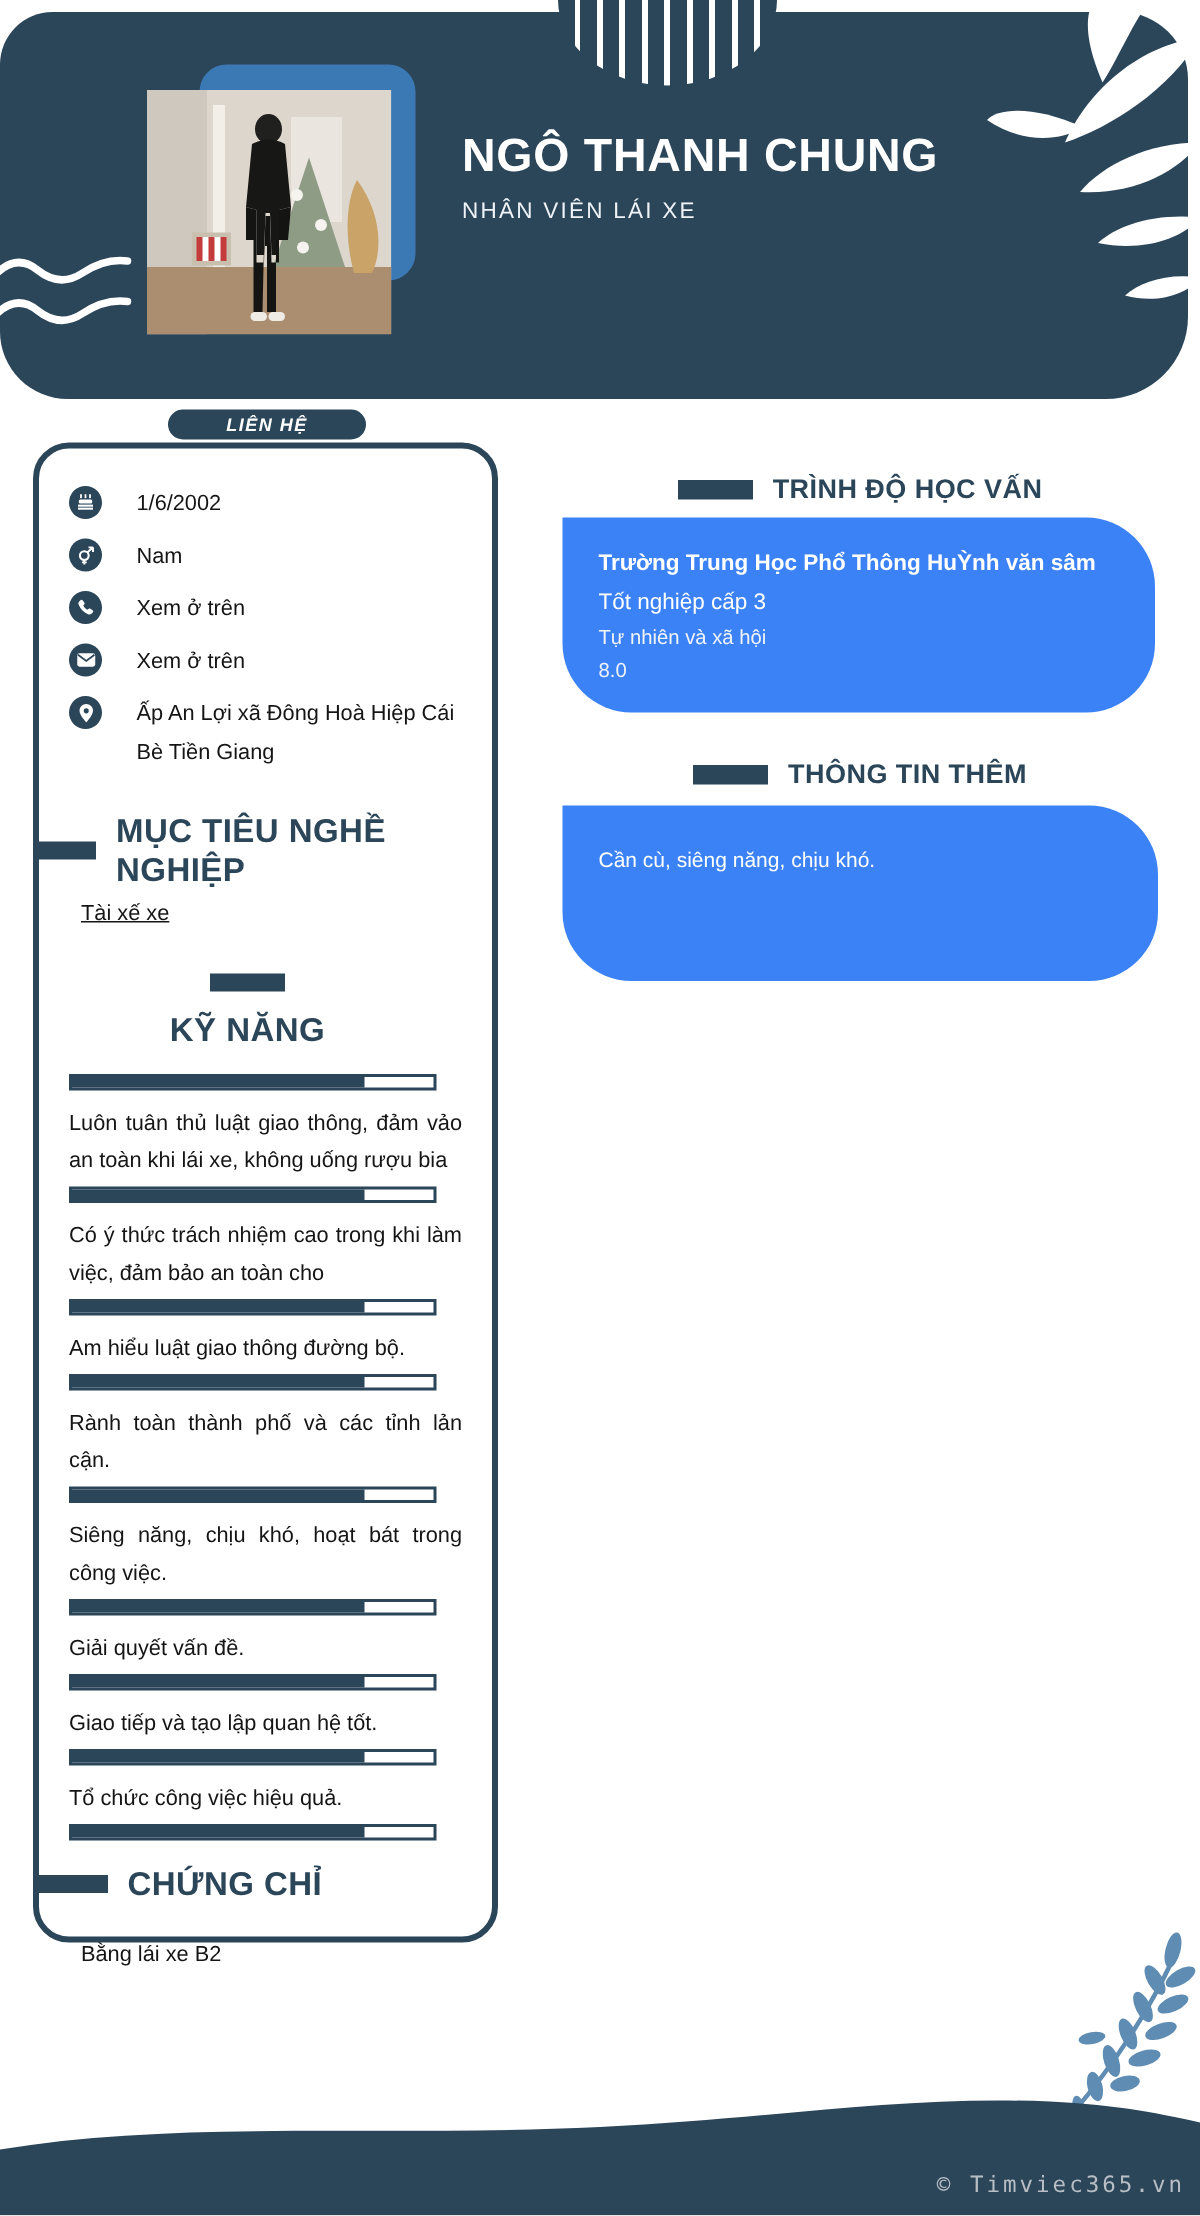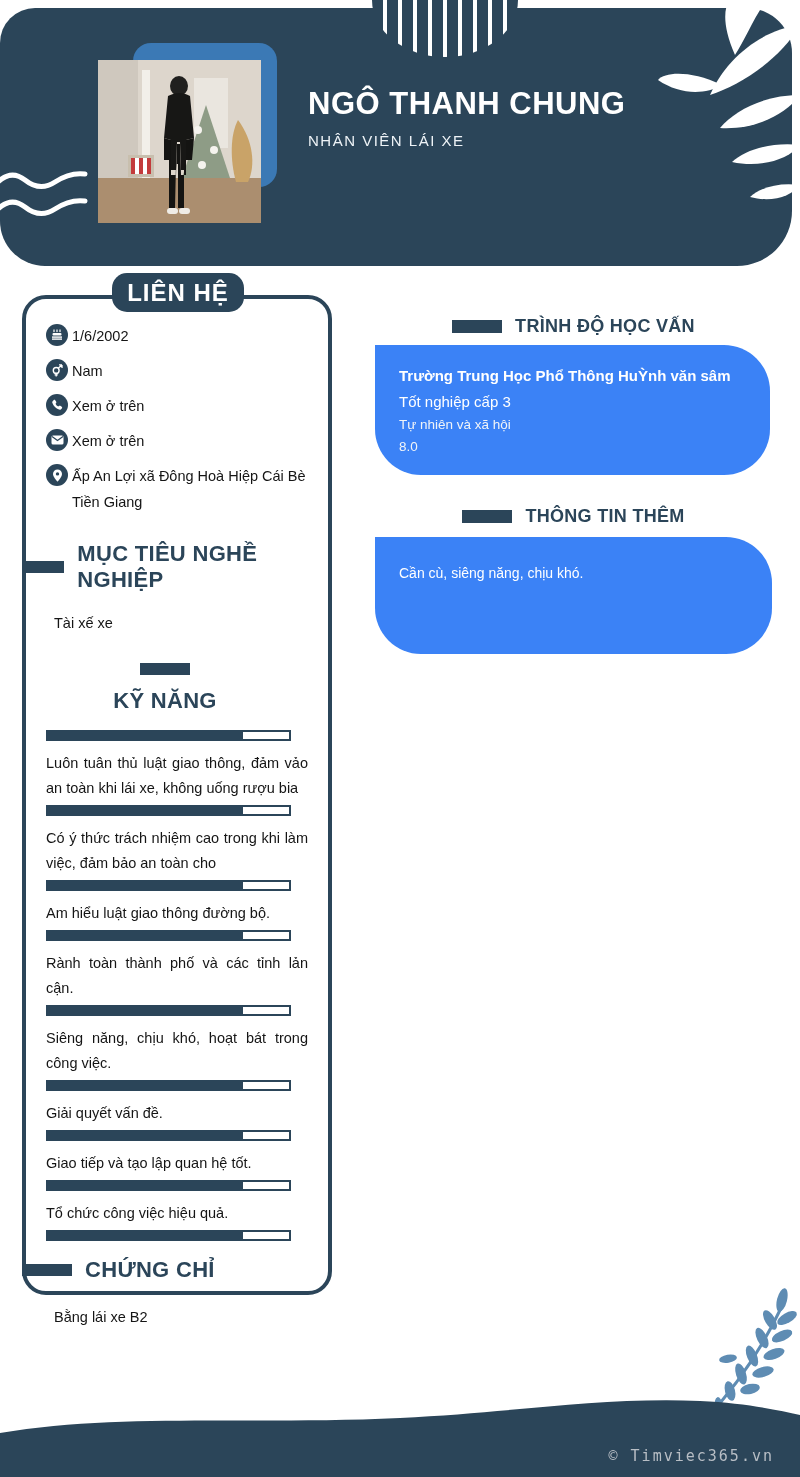--- a/index.html
+++ b/index.html
@@ -17,33 +17,33 @@
   .photo-back { left:133px; top:43px; width:144px; height:144px; background:#3b79b5; border-radius:18px; }
   .photo { left:98px; top:60px; width:163px; height:163px; overflow:hidden; }
   .name-block { left:308px; top:84px; width:360px; color:#ffffff; }
   .name { font-size:31px; font-weight:700; line-height:39px; letter-spacing:.5px; }
   .job { font-size:15px; letter-spacing:1.5px; margin-top:9px; color:#eef3f7; }
   .corner-leaves { right:0; top:0; }
 
   
   .lbox { left:22px; top:295px; width:310px; height:1000px;
     border:4px solid #2b4559; border-radius:24px; padding:24px 20px 0 20px; }
-  .pill { left:112px; top:273px; width:132px; height:39px; background:#2b4559;
+  .pill { left:112px; top:273px; width:132px; height:20px; background:#2b4559;
     border-radius:15px; color:#ffffff; display:flex; align-items:center; justify-content:center;
-    font-size:24px; font-weight:700; letter-spacing:1px; z-index:3; }
-  .citem { display:flex; align-items:flex-start; gap:4px; margin-bottom:9px; min-height:23px; }
+    font-size:12px; font-weight:700; letter-spacing:1px; z-index:3;font-style:italic; }
+  .citem { display:flex; align-items:flex-start; gap:23px; margin-bottom:9px; min-height:23px; }
   .cicon { flex:0 0 22px; width:22px; height:22px; border-radius:50%; background:#2b4559;
     display:flex; align-items:center; justify-content:center; margin-top:1px; }
   .cicon svg { display:block; }
   .ctext { font-size:14.5px; color:#151515; line-height:26px; padding-top:0px; }
   .lheading { display:flex; align-items:center; gap:13px; margin-left:-24px; }
   .lheading .hbar { width:50px; height:12px; background:#2b4559; }
   .lheading .htxt { font-size:22px; font-weight:700; color:#2b4559; letter-spacing:.3px; }
   .objective-heading { margin-top:26px; }
-  .objective-text { margin:22px 0 0 8px; font-size:14.5px; color:#151515; }
+  .objective-text { margin:8px 0 0 8px; font-size:14.5px; color:#151515;text-decoration:underline; }
   .skills-heading { margin-top:32px;flex-direction:column; }
   .skills-list { margin-top:16px; }
   .skill { margin-bottom:10px; }
   .skill-label { font-size:14.5px; color:#151515; line-height:25px; text-align:justify; margin-bottom:4px; }
   .skill-bar { width:245px; height:11px; border:2px solid #2b4559; background:#ffffff; }
   .skill-fill { height:100%; background:#2b4559; }
   .cert-heading { margin-top:16px; }
   .cert-text { margin:26px 0 0 8px; font-size:14.5px; color:#151515; }
 
   
@@ -57,21 +57,21 @@
   .edu-school { font-size:15px; font-weight:700; line-height:22px; }
   .edu-degree { font-size:15px; margin-top:6px; }
   .edu-major { font-size:13.5px; margin-top:7px; color:#f0f4f8; }
   .edu-gpa { font-size:13.5px; margin-top:7px; color:#f0f4f8; }
   .info-box { top:537px; width:397px; height:117px; border-radius:0 46px 46px 46px; }
   .info-text { font-size:14px; margin-top:8px; }
 
   
   .footer-wave { left:0; bottom:0; }
   .branch { left:690px; top:1288px; }
-  .brand { right:26px; bottom:12px; font-family:"DejaVu Sans Mono", monospace;
+  .brand { right:10px; bottom:12px; font-family:"DejaVu Sans Mono", monospace;
     font-size:15px; letter-spacing:2px; color:#b8bec5; z-index:5; }
 </style>
 </head>
 <body>
 
 <div class="abs header"></div>
 
 <div class="abs fan"></div>
 
 <svg class="abs waves" width="90" height="70" viewBox="0 0 90 70">

